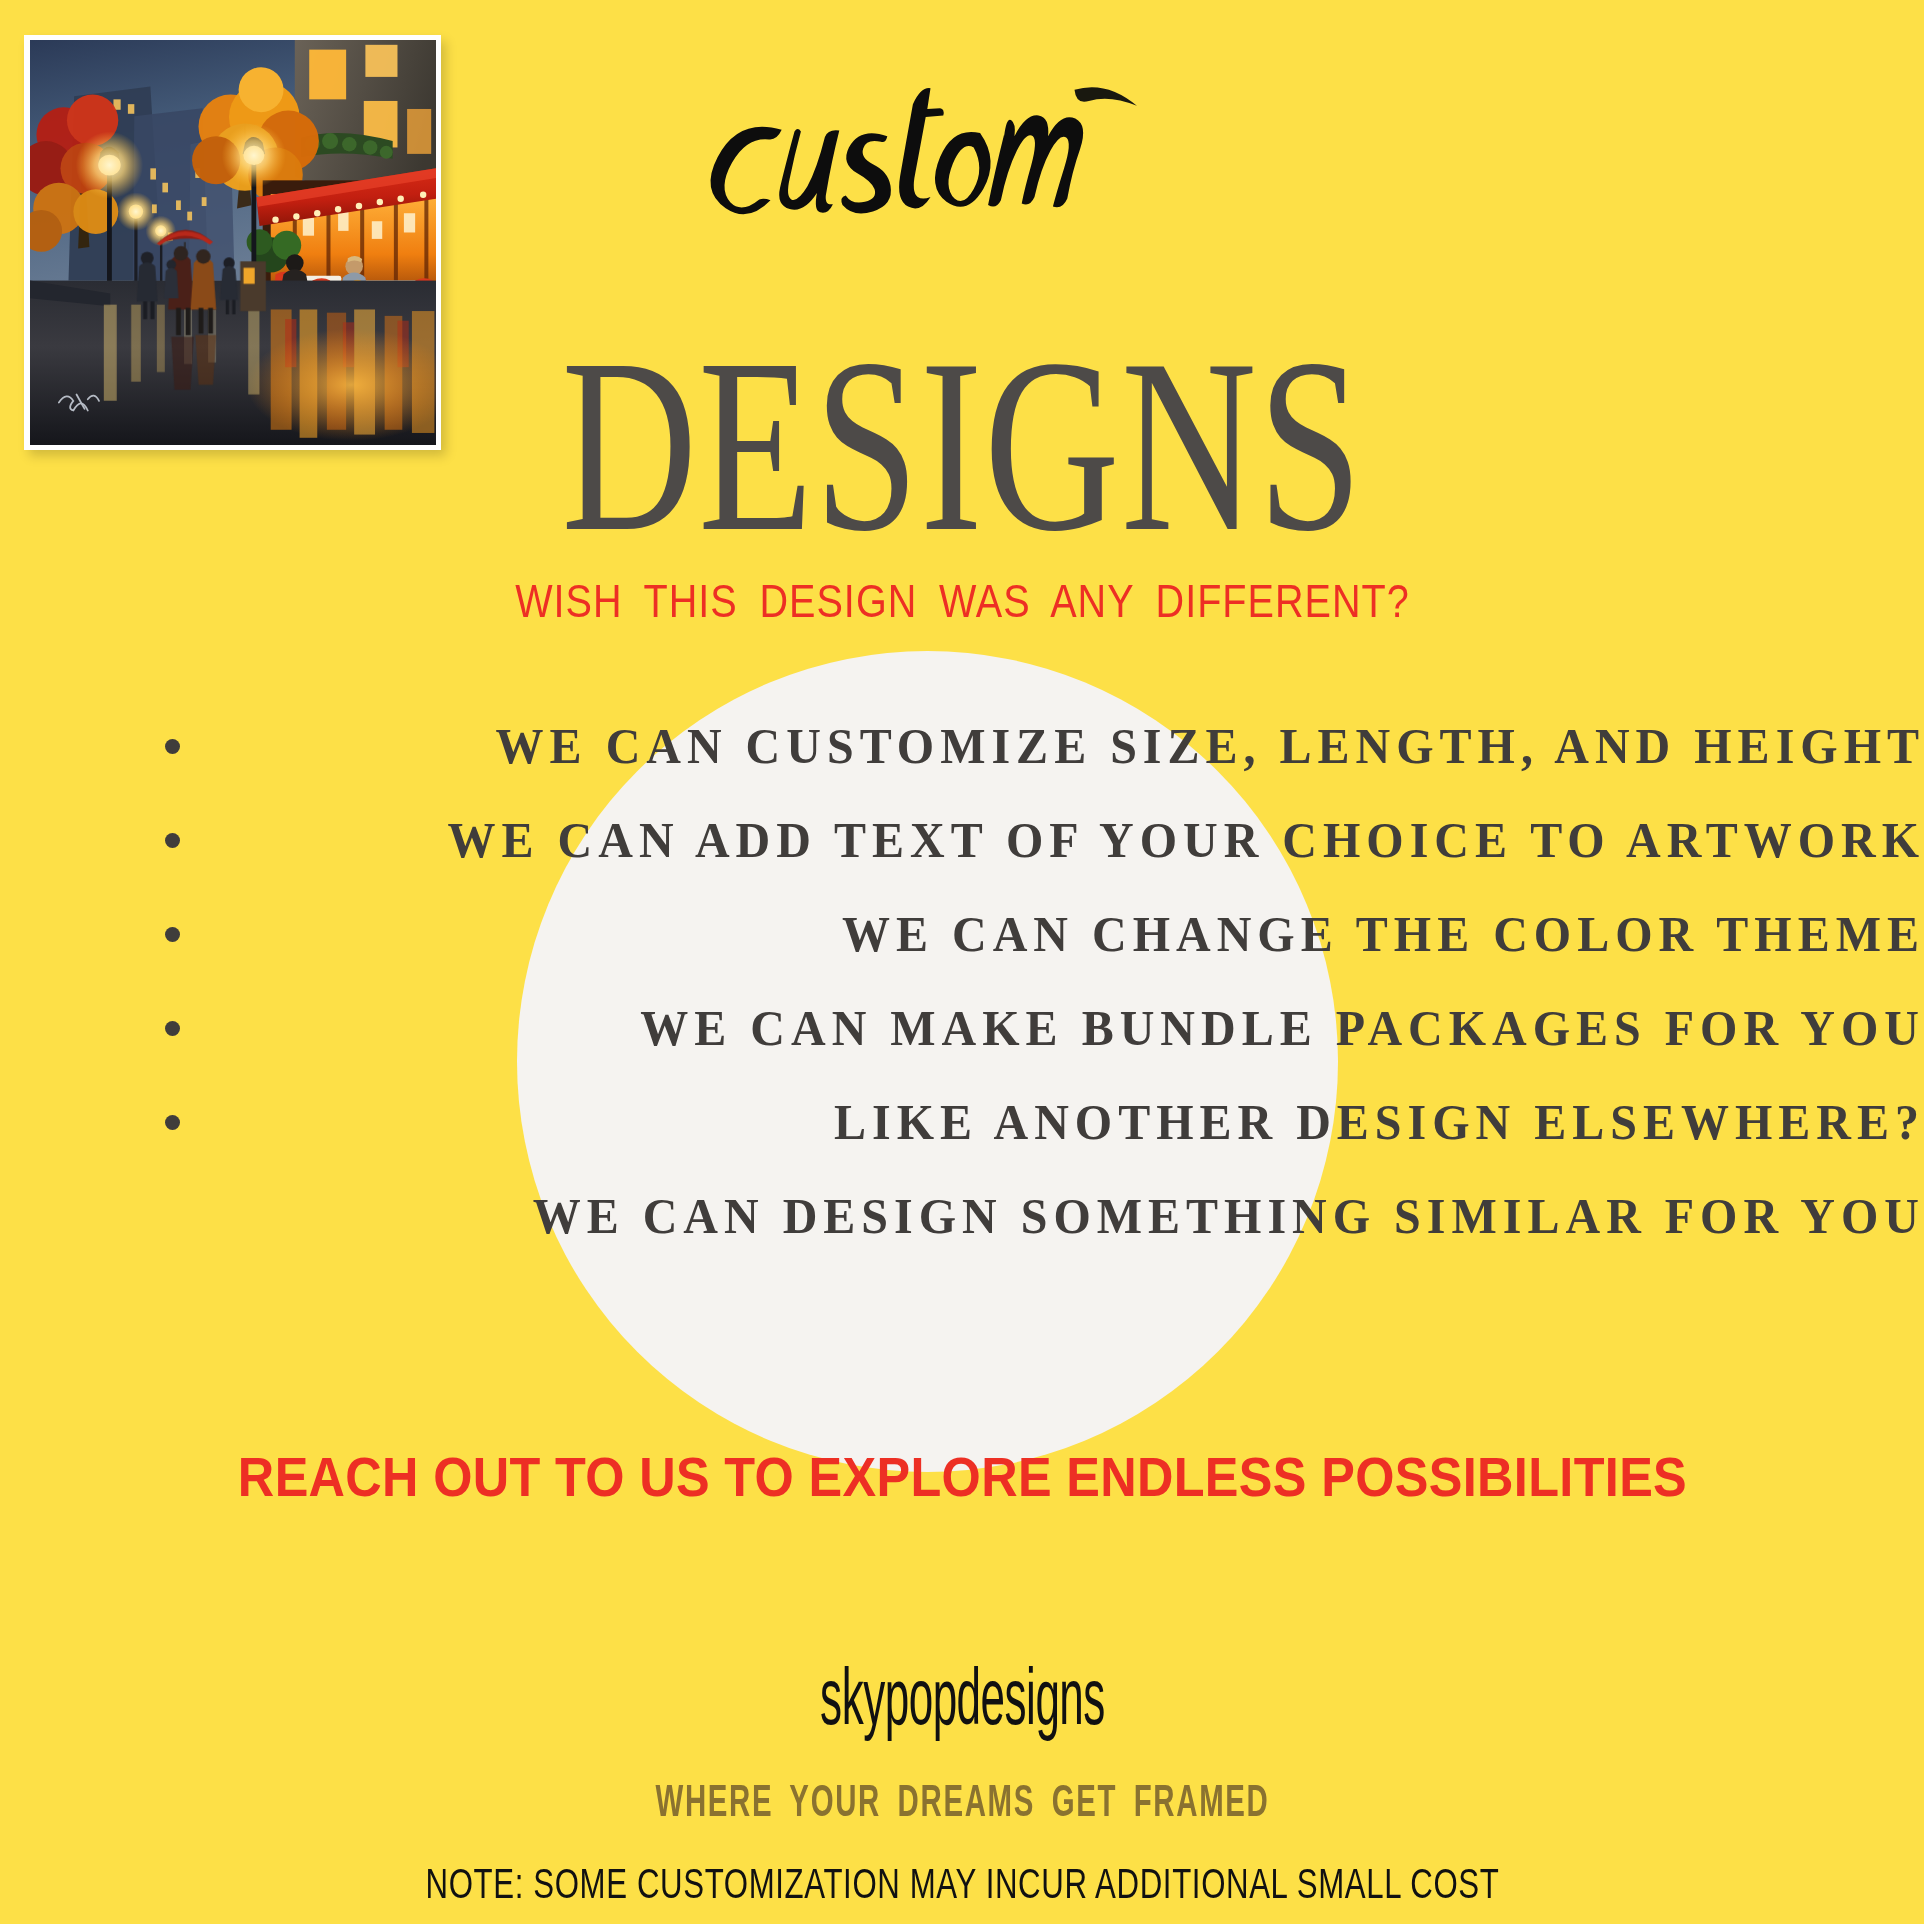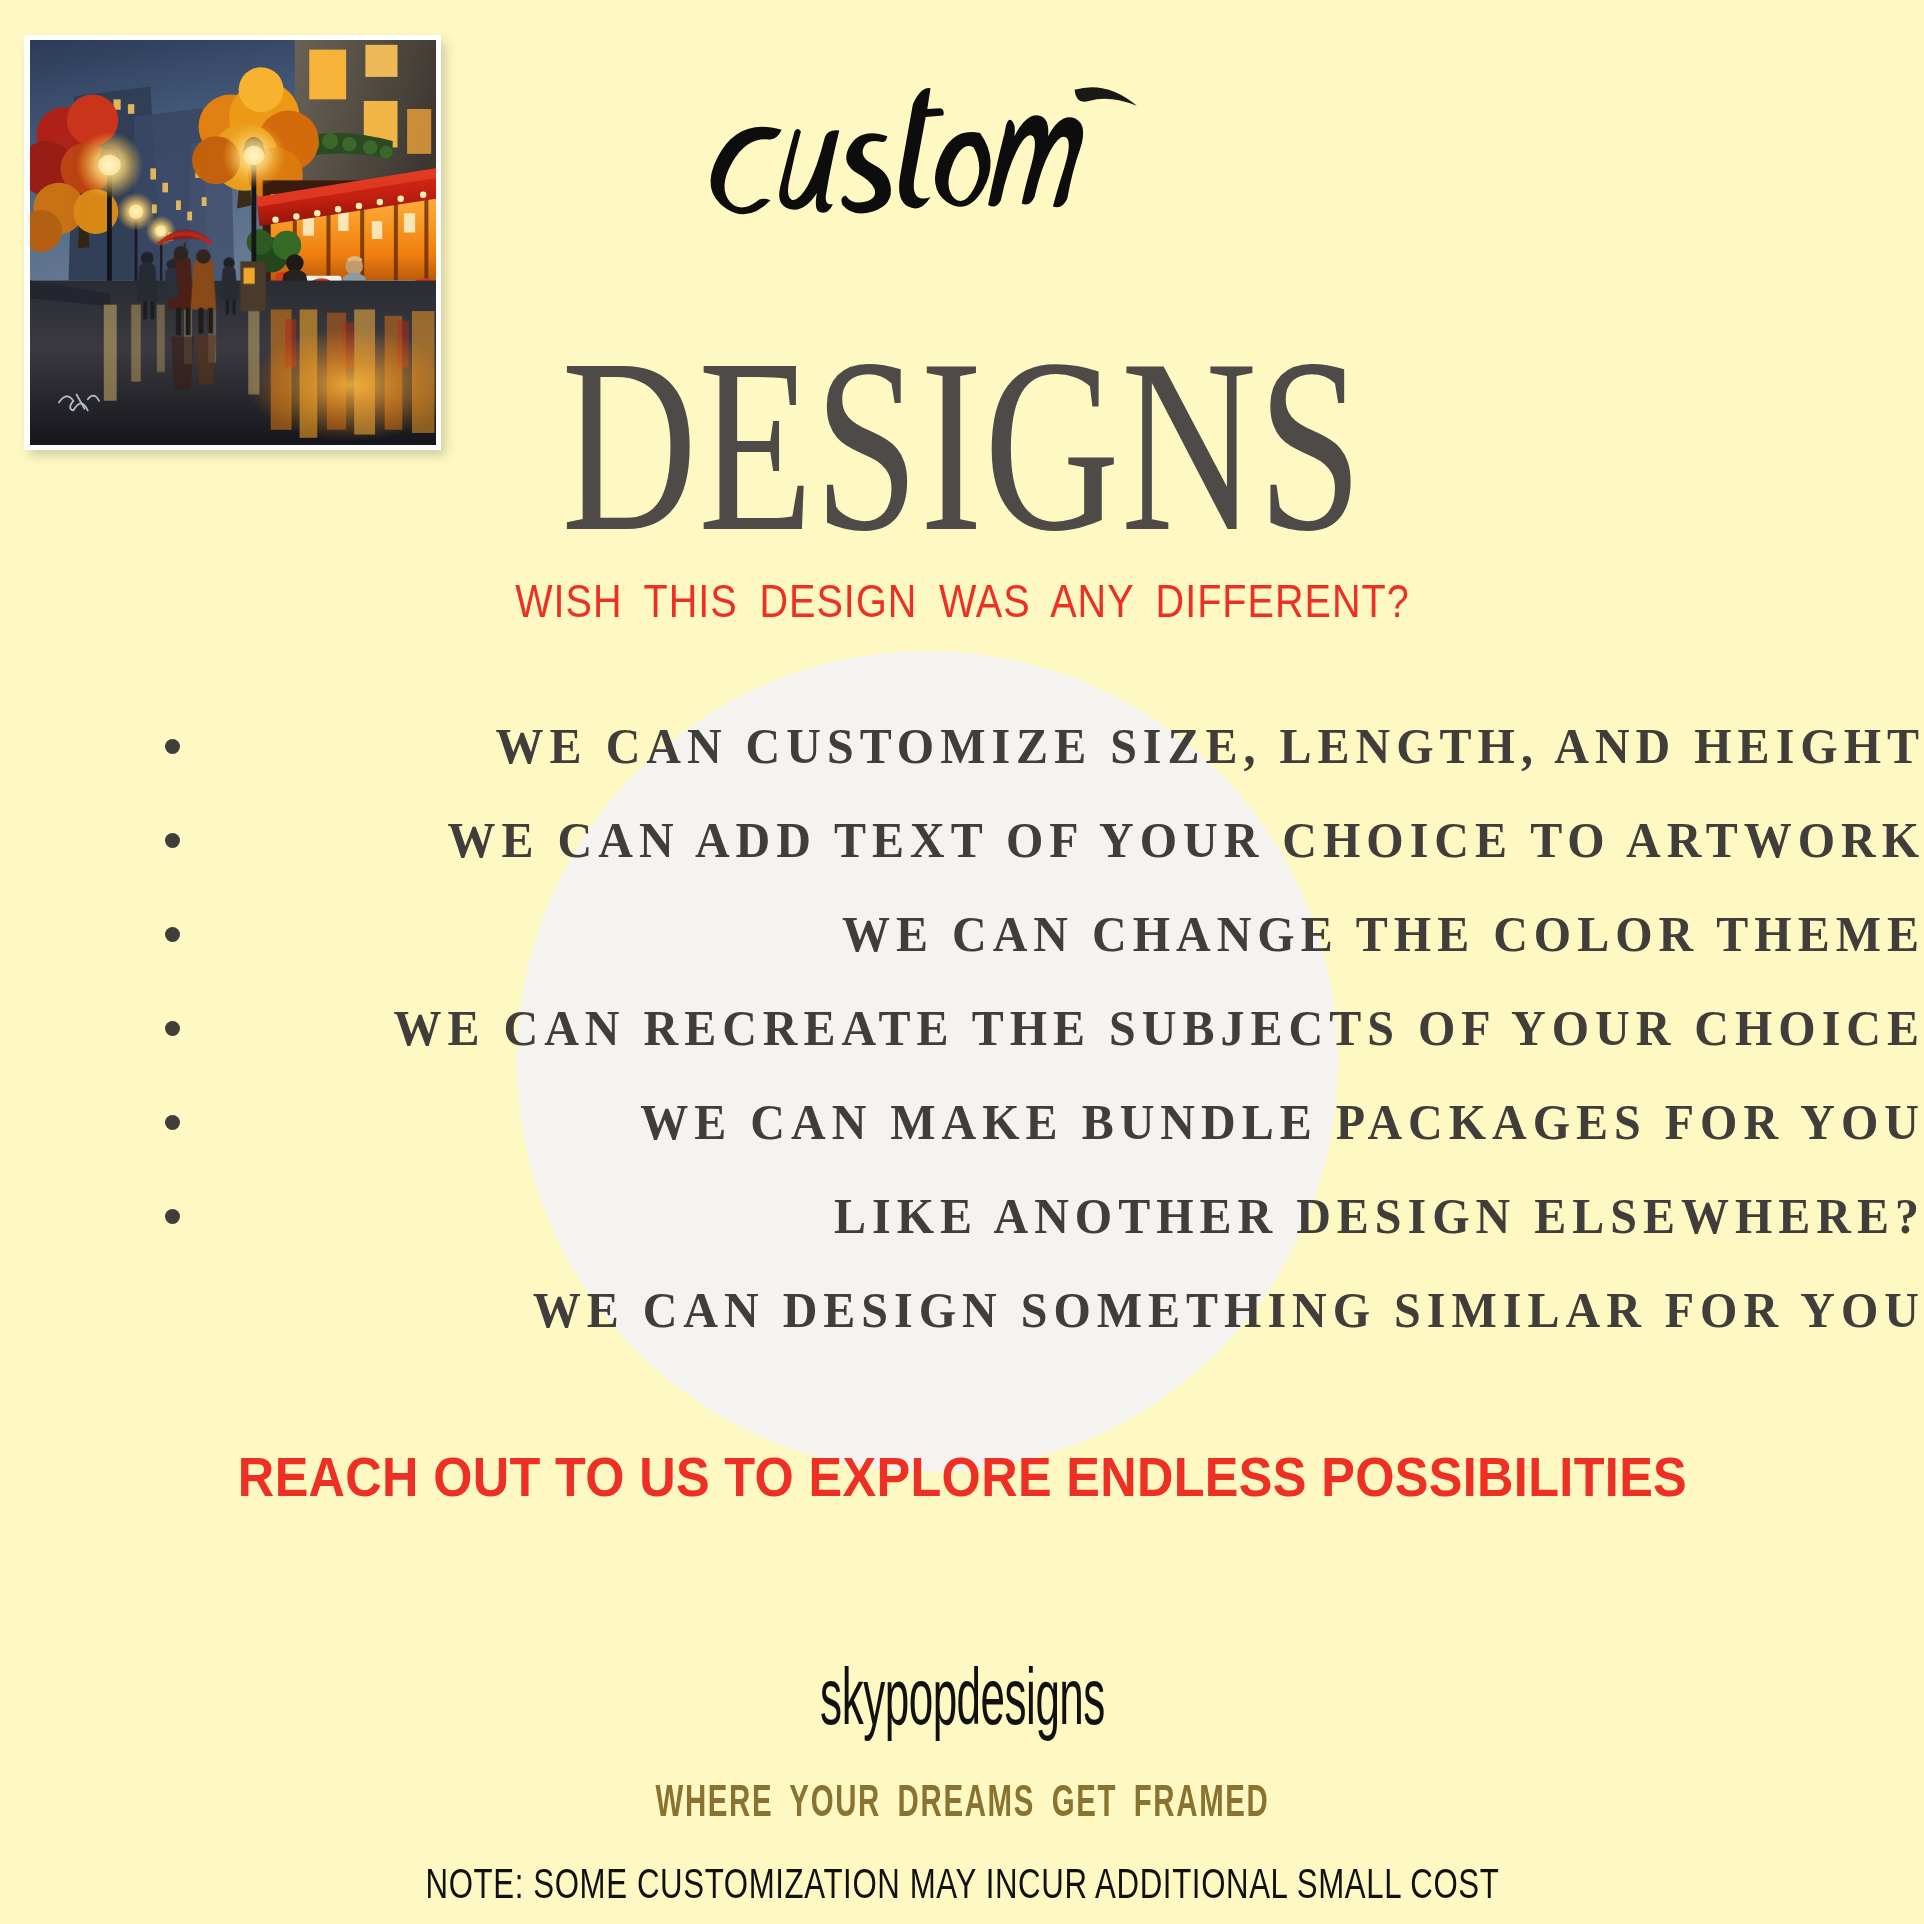--- a/index.html
+++ b/index.html
@@ -4,21 +4,21 @@
 <style>
   html, body {
     margin: 0;
     padding: 0;
     background: #ffffff;
   }
   #page {
     position: relative;
     width: 1925px;
     height: 1925px;
-    background: #fef9c3;
+    background: #fde047;
     overflow: hidden;
     font-family: "Liberation Sans", sans-serif;
   }
 
   
   #watermark {
     position: absolute;
     left: 517px;
     top: 651px;
     width: 821px;
@@ -522,24 +522,20 @@
     <div class="bullet-row">
       <span class="bullet-dot"></span>
       <span class="bullet-text">WE CAN ADD TEXT OF YOUR CHOICE TO ARTWORK</span>
     </div>
 
     <div class="bullet-row">
       <span class="bullet-dot"></span>
       <span class="bullet-text">WE CAN CHANGE THE COLOR THEME</span>
     </div>
 
-    <div class="bullet-row">
-      <span class="bullet-dot"></span>
-      <span class="bullet-text">WE CAN RECREATE THE SUBJECTS OF YOUR CHOICE</span>
-    </div>
 
     <div class="bullet-row">
       <span class="bullet-dot"></span>
       <span class="bullet-text">WE CAN MAKE BUNDLE PACKAGES FOR YOU</span>
     </div>
 
     <div class="bullet-row">
       <span class="bullet-dot"></span>
       <span class="bullet-text">LIKE ANOTHER DESIGN ELSEWHERE?</span>
     </div>

